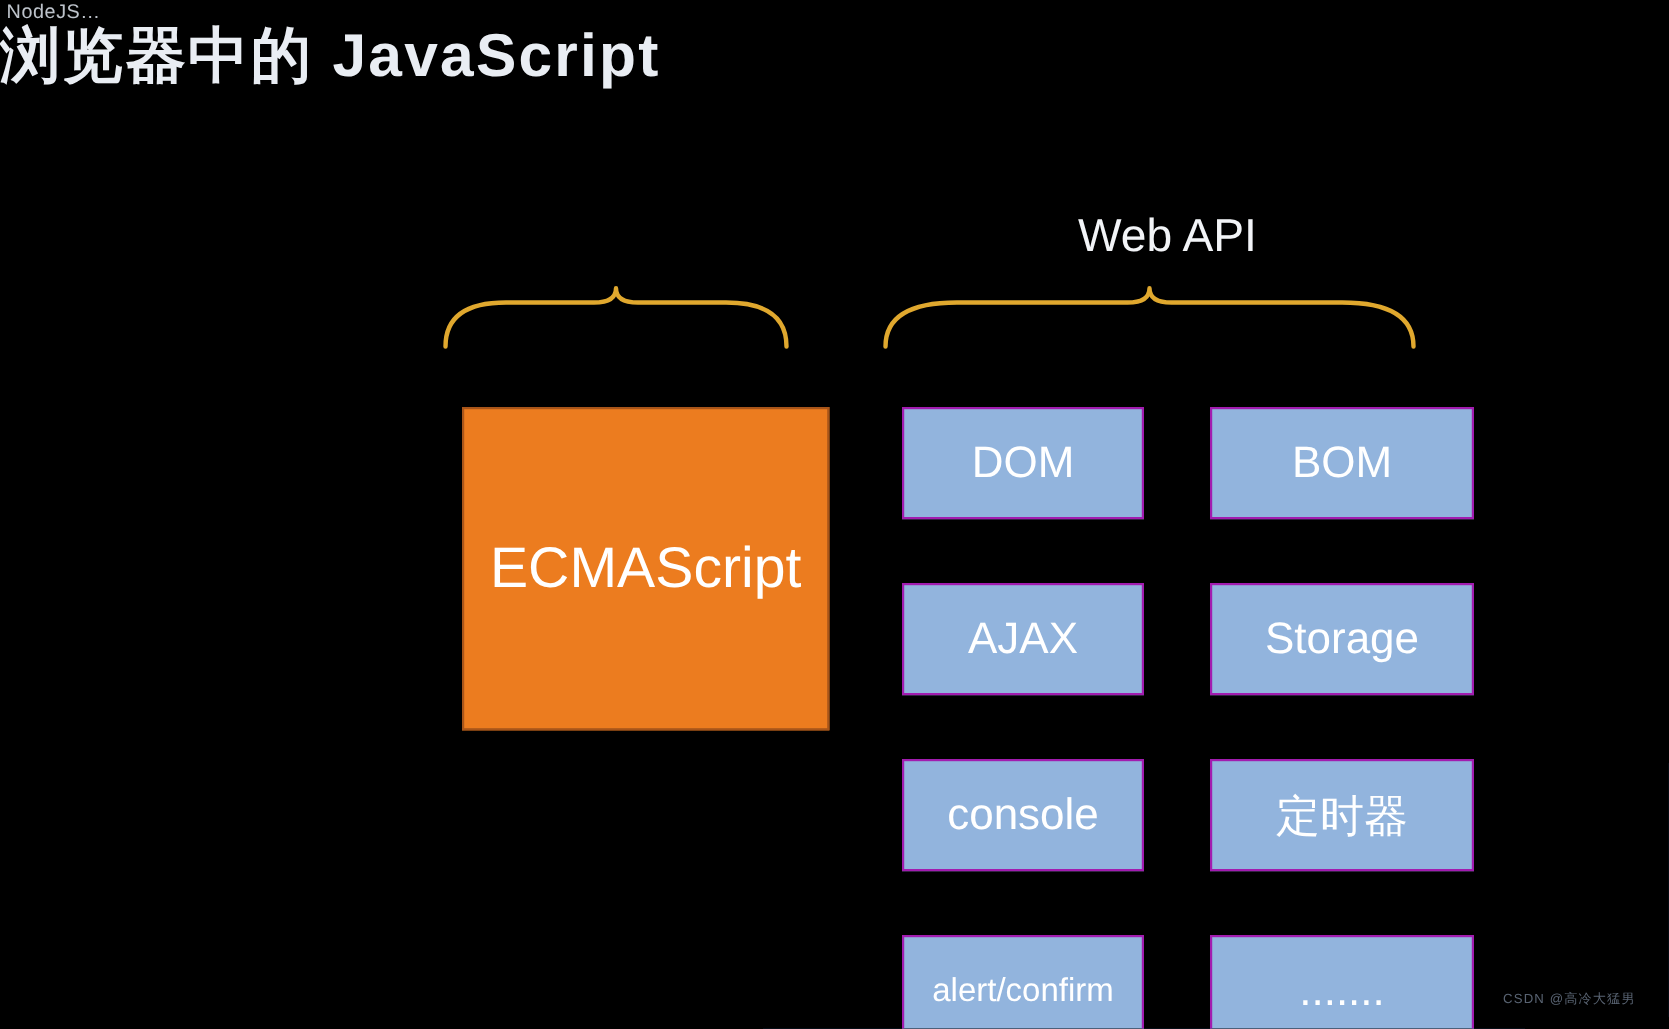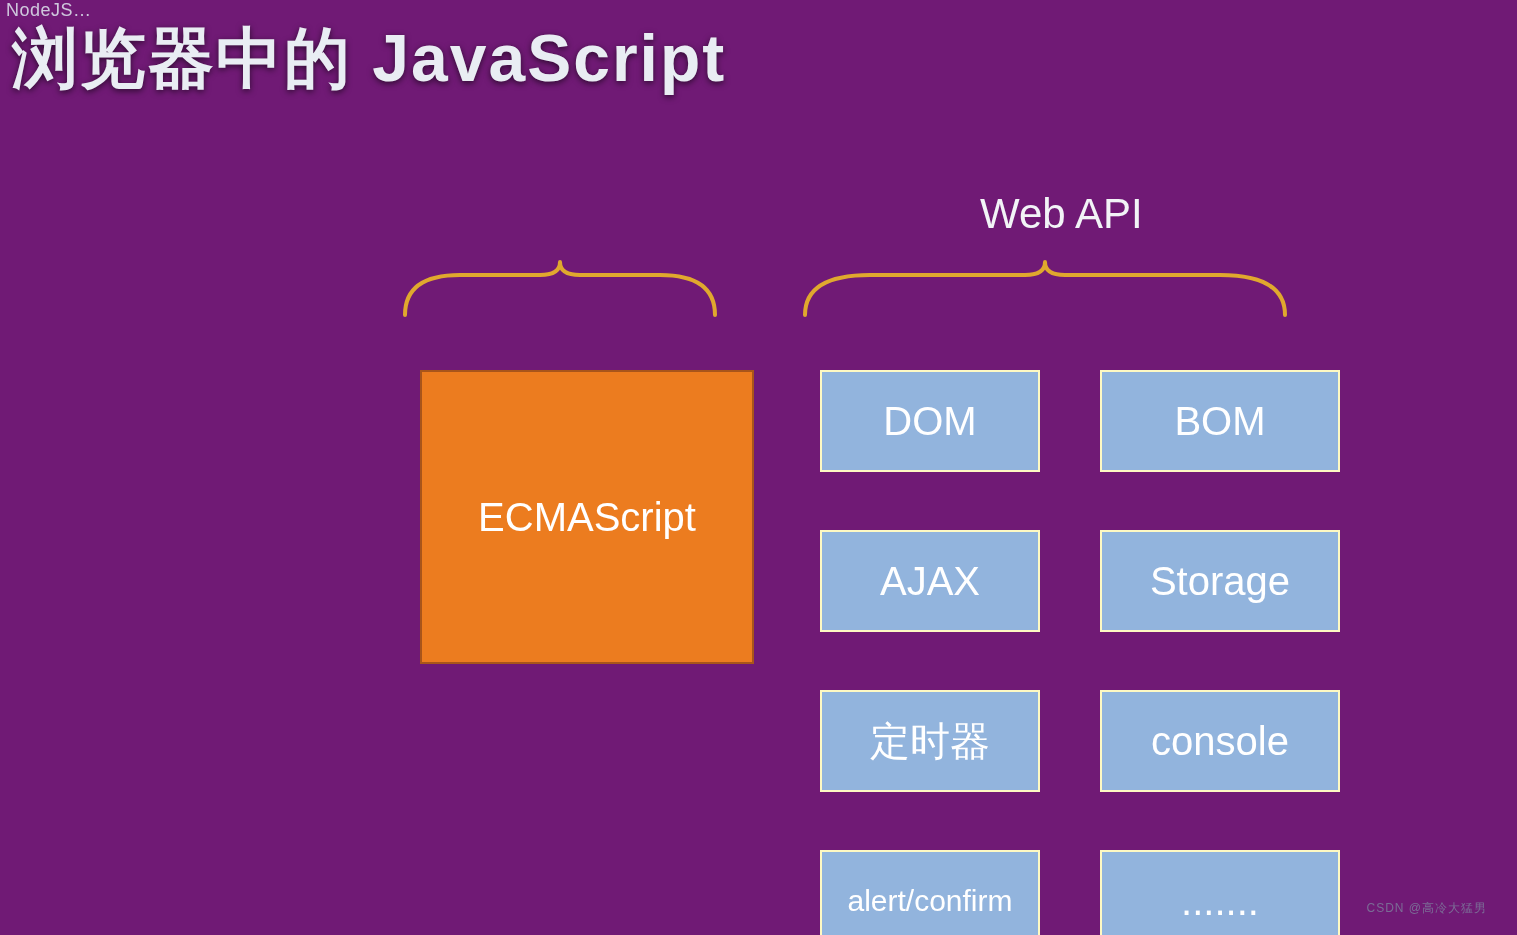--- a/index.html
+++ b/index.html
@@ -1,40 +1,40 @@
 <!DOCTYPE html>
 <html><head>
 <meta charset="utf-8">
 <style>
   html,body{margin:0;padding:0;width:100%;height:100%;background:#0d1829;
     font-family:"Microsoft YaHei","PingFang SC","Segoe UI",Arial,sans-serif;
     color:#fff;overflow:hidden}
-  .slide{position:relative;width:1517px;height:935px;background:#701a75}
+  .slide{position:relative;width:1517px;height:935px;background:#000000}
   .top-crumb{position:absolute;left:6px;top:0;font-size:18px;color:#dfe6ef;
     opacity:.85;letter-spacing:.5px}
-  .title{position:absolute;left:12px;top:14px;font-size:66px;font-weight:700;
+  .title{position:absolute;left:0;top:14px;font-size:55px;font-weight:700;
     color:#e9edf3;text-shadow:0 2px 6px rgba(0,0,0,.6);letter-spacing:2px}
 
   .col-title{position:absolute;font-size:42px;color:#f2f4f7;font-weight:400}
   .col-title.left{left:420px;top:190px}
   .col-title.right{left:980px;top:190px}
 
   
   .brace{position:absolute;stroke:#e0a82e;stroke-width:4;fill:none;
     stroke-linecap:round;stroke-linejoin:round}
   .brace.left{left:400px;top:260px;width:320px;height:60px}
   .brace.right{left:800px;top:260px;width:490px;height:60px}
 
   .ecma-box{position:absolute;left:420px;top:370px;width:330px;height:290px;
     background:#ec7c1f;border:2px solid #a8551a;display:flex;align-items:center;
-    justify-content:center;font-size:40px;color:#fff;font-weight:400}
+    justify-content:center;font-size:52px;color:#fff;font-weight:400}
 
   .api-grid{position:absolute;left:820px;top:370px;width:520px;
     display:grid;grid-template-columns:220px 240px;column-gap:60px;row-gap:58px}
-  .api-box{height:98px;background:#92b4dd;border:2px solid #fef9c3;
+  .api-box{height:98px;background:#92b4dd;border:2px solid #a21caf;
     display:flex;align-items:center;justify-content:center;
     font-size:40px;color:#fff;font-weight:400}
   .api-box.small{font-size:30px}
 
   .watermark{position:absolute;right:30px;bottom:18px;font-size:12px;
     color:#7f8ea3;opacity:.7;letter-spacing:1px}
 </style>
 </head>
 <body>
 <div class="slide">
@@ -52,20 +52,20 @@
     <path d="M5 55 Q5 15 70 15 L225 15 Q245 15 245 2 Q245 15 265 15 L420 15 Q485 15 485 55"></path>
   </svg>
 
   <div class="ecma-box">ECMAScript</div>
 
   <div class="api-grid">
     <div class="api-box">DOM</div>
     <div class="api-box">BOM</div>
     <div class="api-box">AJAX</div>
     <div class="api-box">Storage</div>
+    <div class="api-box">console</div>
     <div class="api-box">定时器</div>
-    <div class="api-box">console</div>
     <div class="api-box small">alert/confirm</div>
     <div class="api-box">.......</div>
   </div>
 
   <div class="watermark">CSDN @高冷大猛男</div>
 </div>
 
 </body></html>

